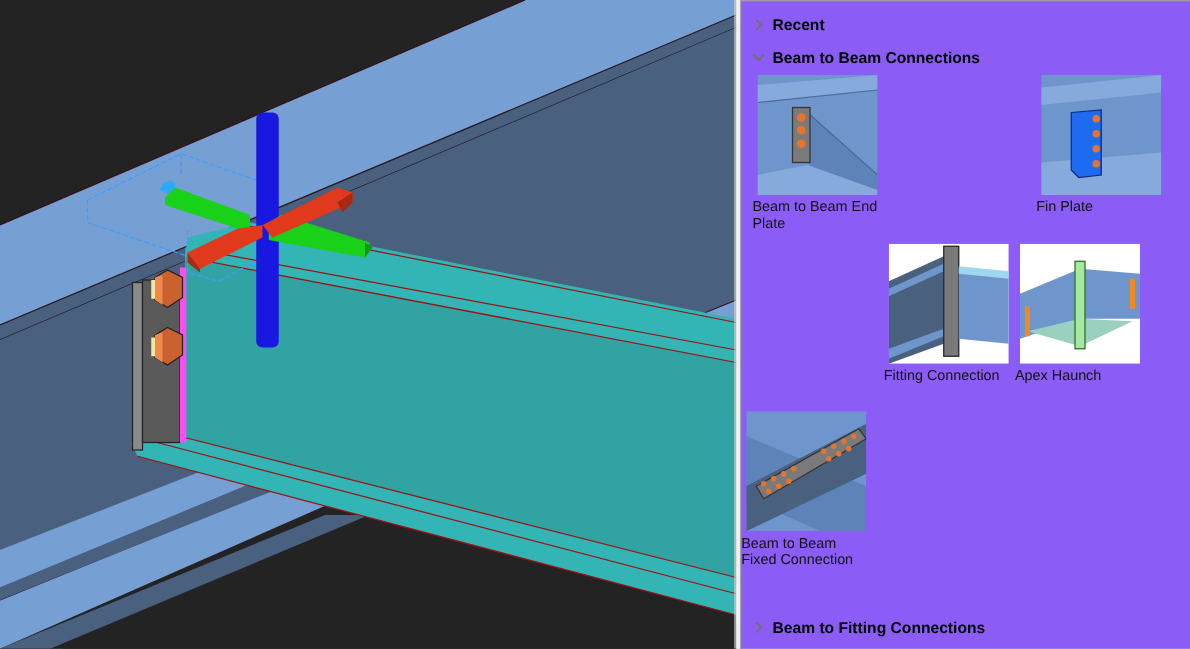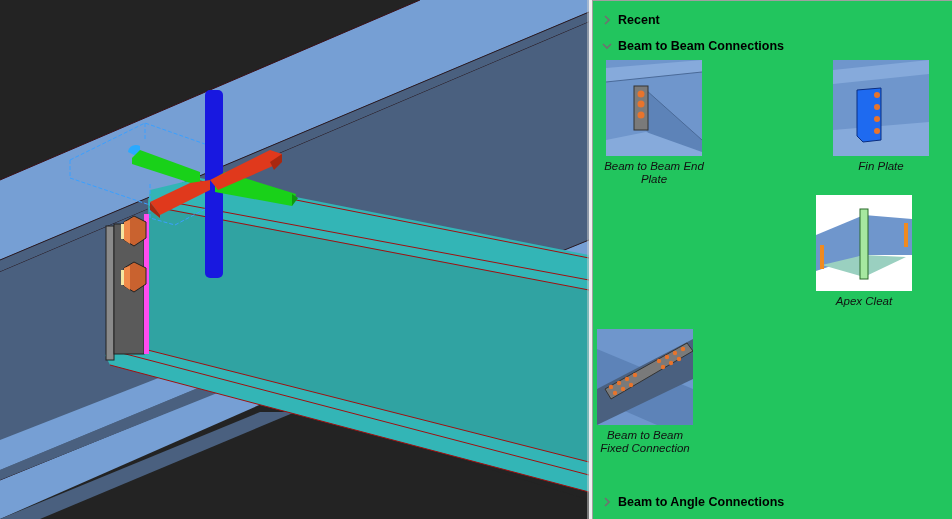--- a/index.html
+++ b/index.html
@@ -1,26 +1,26 @@
 <!DOCTYPE html>
 <html><head>
 <meta charset="utf-8">
 <style>
   html, body { margin:0; padding:0; }
   body { width:952px; height:519px; overflow:hidden; background:#ffffff; position:relative;
          font-family:"DejaVu Sans", sans-serif; }
   #viewport { position:absolute; left:0; top:0; width:589px; height:519px; overflow:hidden; background:#232323; }
   #viewport svg { display:block; }
   #divider { position:absolute; left:589px; top:0; width:3px; height:519px; background:#f0f0f0; }
-  #panel { position:absolute; left:592px; top:0; width:360px; height:519px; background:#22c55e;
+  #panel { position:absolute; left:592px; top:0; width:360px; height:519px; background:#8b5cf6;
            border-left:1px solid #a0a0a0; border-top:1px solid #a0a0a0; box-sizing:border-box; }
   .section-header { position:absolute; left:8px; height:18px; display:flex; align-items:center; cursor:pointer; }
   .section-header .chev { width:12px; height:12px; margin-right:5px; display:inline-block; }
   .section-header .label { font-family:"Liberation Sans", sans-serif; font-weight:bold; font-size:12.5px; color:#000; }
-  .tile { position:absolute; width:104px; text-align:center; cursor:pointer;font-style:italic; }
+  .tile { position:absolute; width:104px; cursor:pointer; }
   .tile .thumb { width:96px; height:96px; margin:0 auto; display:block; }
   .tile .cap { font-family:"Liberation Sans", sans-serif; font-size:11.5px; color:#111; line-height:13px; margin-top:4px; }
 </style>
 </head>
 <body>
 
 <div id="viewport">
   <svg width="589" height="519" viewBox="0 0 589 519">
 
     <rect x="0" y="0" width="589" height="519" fill="#232323"></rect>
@@ -142,32 +142,44 @@
       <path d="M24,30 L48,28 L48,80 L30,82 L24,76 Z" fill="#1e6af0" stroke="#0b2e80"></path>
       <circle cx="44" cy="35" r="3" fill="#e8742c"></circle>
         <circle cx="44" cy="47" r="3" fill="#e8742c"></circle>
       <circle cx="44" cy="59" r="3" fill="#e8742c"></circle>
         <circle cx="44" cy="71" r="3" fill="#e8742c"></circle>
     </svg>
     <div class="cap">Fin Plate</div>
   </div>
 
 
+  <div class="tile" style="left:114px; top:194px;">
+    <svg class="thumb" viewBox="0 0 96 96">
+      <rect width="96" height="96" fill="#ffffff"></rect>
+      <polygon points="0,30 44,10 44,80 0,96" fill="#4a607f"></polygon>
+      <polygon points="0,36 44,16 44,22 0,42" fill="#6f96cc"></polygon>
+      <polygon points="0,84 44,68 44,74 0,92" fill="#6f96cc"></polygon>
+      <rect x="44" y="2" width="12" height="88" fill="#7a7a7a" stroke="#222"></rect>
+      <polygon points="56,20 96,26 96,80 56,76" fill="#6f96cc"></polygon>
+      <polygon points="56,18 96,22 96,28 56,24" fill="#9fd6f0"></polygon>
+    </svg>
+    <div class="cap">Fitting Connection</div>
+  </div>
 
   <div class="tile" style="left:219px; top:194px;">
     <svg class="thumb" viewBox="0 0 96 96">
       <rect width="96" height="96" fill="#ffffff"></rect>
       <polygon points="0,40 48,20 48,60 0,76" fill="#6f96cc"></polygon>
       <polygon points="48,20 96,24 96,60 48,60" fill="#6f96cc"></polygon>
       <polygon points="6,70 48,60 90,62 48,82" fill="#9ad0c0"></polygon>
       <rect x="44" y="14" width="8" height="70" fill="#a6e8a0" stroke="#2a6a2a"></rect>
       <rect x="4" y="50" width="4" height="24" fill="#f08a20"></rect>
       <rect x="88" y="28" width="4" height="24" fill="#f08a20"></rect>
     </svg>
-    <div class="cap">Apex Cleat</div>
+    <div class="cap">Apex Haunch</div>
   </div>
 
   <div class="tile" style="left:0; top:328px;">
     <svg class="thumb" viewBox="0 0 96 96">
       <rect width="96" height="96" fill="#6f96cc"></rect>
       <polygon points="0,20 96,60 96,96 60,96 0,70" fill="#5d83b8"></polygon>
       <polygon points="0,60 96,10 96,50 0,96" fill="#4a607f"></polygon>
       <polygon points="8,60 90,14 96,22 14,70" fill="#7a7a7a" stroke="#333"></polygon>
       <g fill="#e8742c">
         <circle cx="14" cy="58" r="2.2"></circle>
@@ -186,15 +198,15 @@
           <circle cx="82" cy="30" r="2.2"></circle>
       </g>
     </svg>
     <div class="cap">Beam to Beam Fixed Connection</div>
   </div>
 
   <div class="section-header" style="top:492px;">
     <svg class="chev" viewBox="0 0 12 12">
       <polyline points="4,2 8,6 4,10" fill="none" stroke="#707070" stroke-width="1.6"></polyline>
     </svg>
-    <span class="label">Beam to Angle Connections</span>
+    <span class="label">Beam to Fitting Connections</span>
   </div>
 </div>
 
 </body></html>

